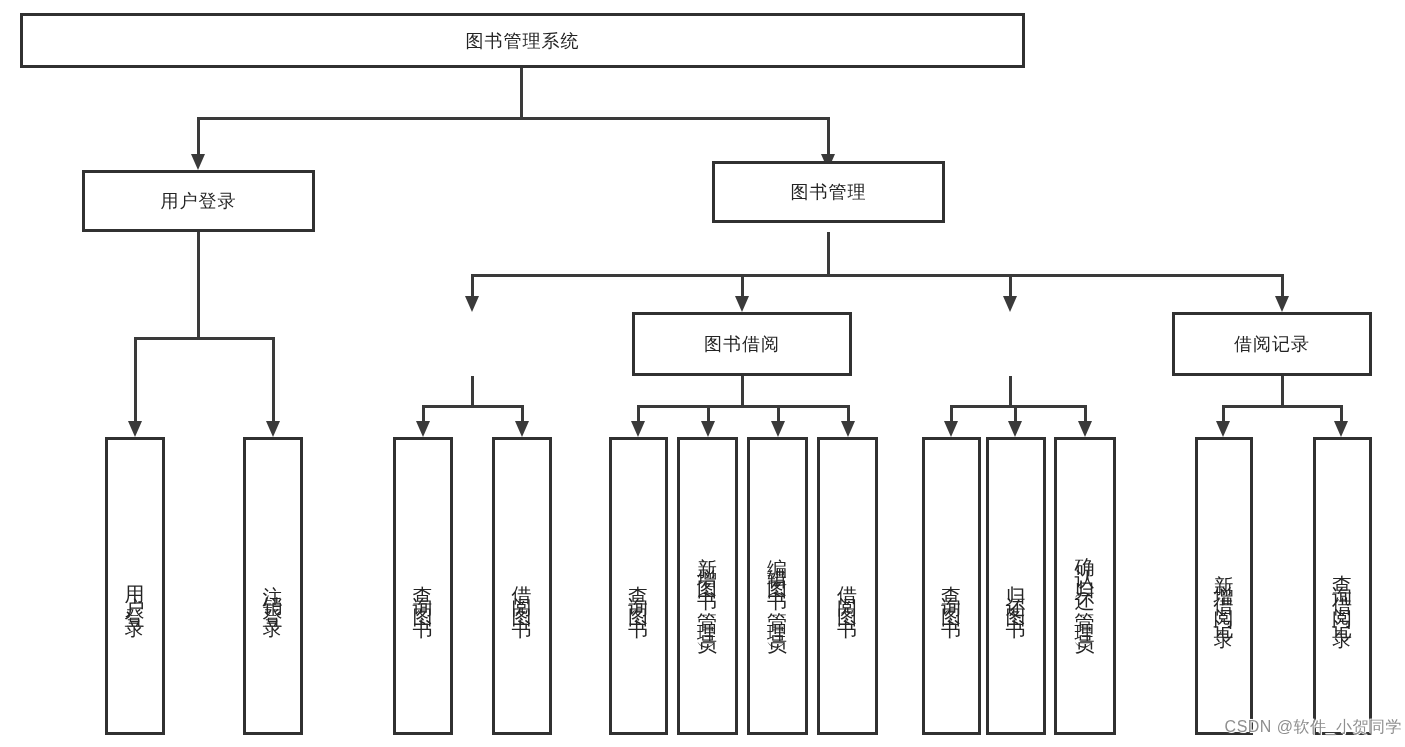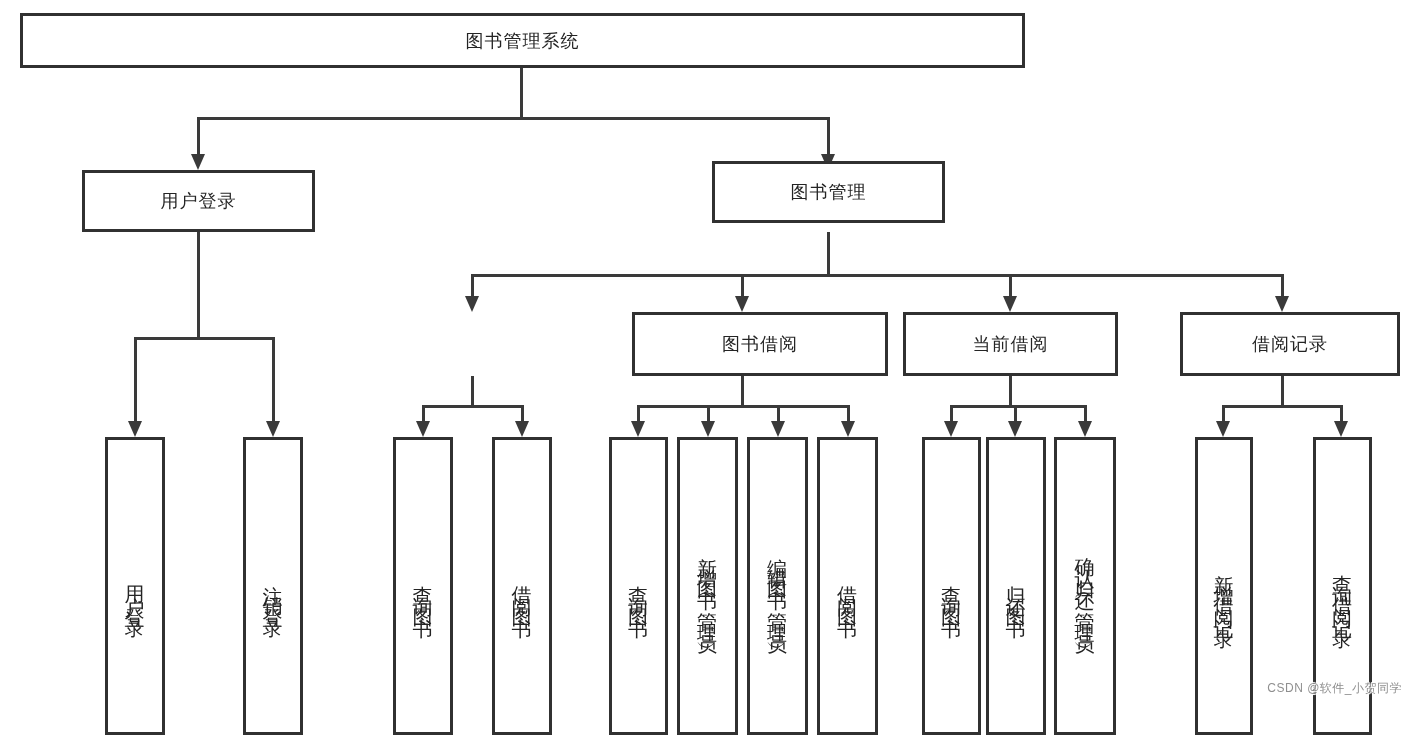--- a/index.html
+++ b/index.html
@@ -41,23 +41,23 @@
   .arrow {
     position: absolute;
     width: 0;
     height: 0;
     border-left: 7px solid transparent;
     border-right: 7px solid transparent;
     border-top: 16px solid var(--line, #3a3a3a);
   }
   .watermark {
     position: absolute;
-    top: 680px;
+    top: 717px;
     right: 3px;
-    font-size: 12px;
+    font-size: 16px;
     letter-spacing: 0.5px;
     color: var(--watermark, #8f8f8f);
     text-shadow: 1px 1px 0 #ffffff, -1px -1px 0 #ffffff, 0 0 2px #ffffff;
     z-index: 5;
   }
 </style>
 </head>
 <body>
 
 <div class="canvas">
@@ -121,25 +121,24 @@
   <div class="line" style="left:1340px;top:405px;width:3px;height:18px;"></div>
   <div class="arrow" style="left:1334px;top:421px;"></div>
 
   <div class="box hbox" style="left:20px;top:13px;width:1005px;height:55px;">图书管理系统</div>
 
   <div class="box hbox" style="left:82px;top:170px;width:233px;height:62px;">用户登录</div>
 
   <div class="box hbox" style="left:712px;top:161px;width:233px;height:62px;">图书管理</div>
 
 
-  <div class="box hbox" style="left:632px;top:312px;width:256px;height:64px;text-align:center;">图书借阅</div>
+  <div class="box hbox" style="left:632px;top:312px;width:220px;height:64px;text-align:center;">图书借阅</div>
 
-  <div class="box hbox" style="left:903px;top:312px;width:215px;height:64px;">当前借阅</div>
 
-  <div class="box hbox" style="left:1172px;top:312px;width:220px;height:64px;margin-left:8px;">借阅记录</div>
+  <div class="box hbox" style="left:1172px;top:312px;width:200px;height:64px;">借阅记录</div>
 
   <div class="box vbox" style="left:105px;top:437px;width:60px;height:298px;">
     <span class="vtext">用户登录</span>
   </div>
   <div class="box vbox" style="left:243px;top:437px;width:60px;height:298px;">
     <span class="vtext">注销登录</span>
   </div>
 
   <div class="box vbox" style="left:393px;top:437px;width:60px;height:298px;">
     <span class="vtext">查询图书</span>

